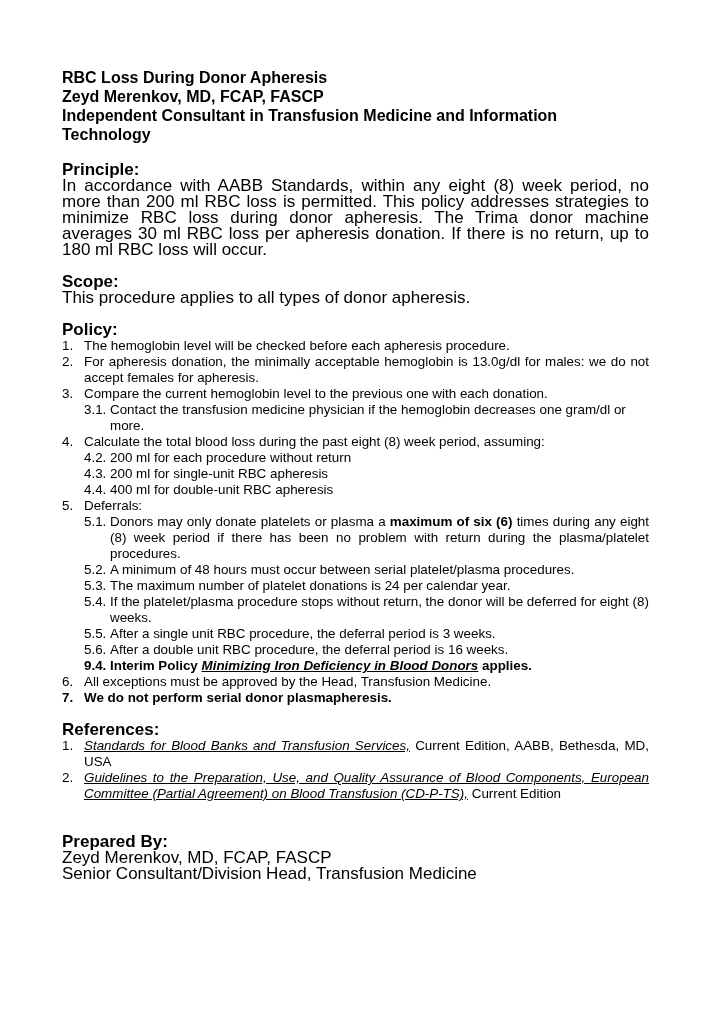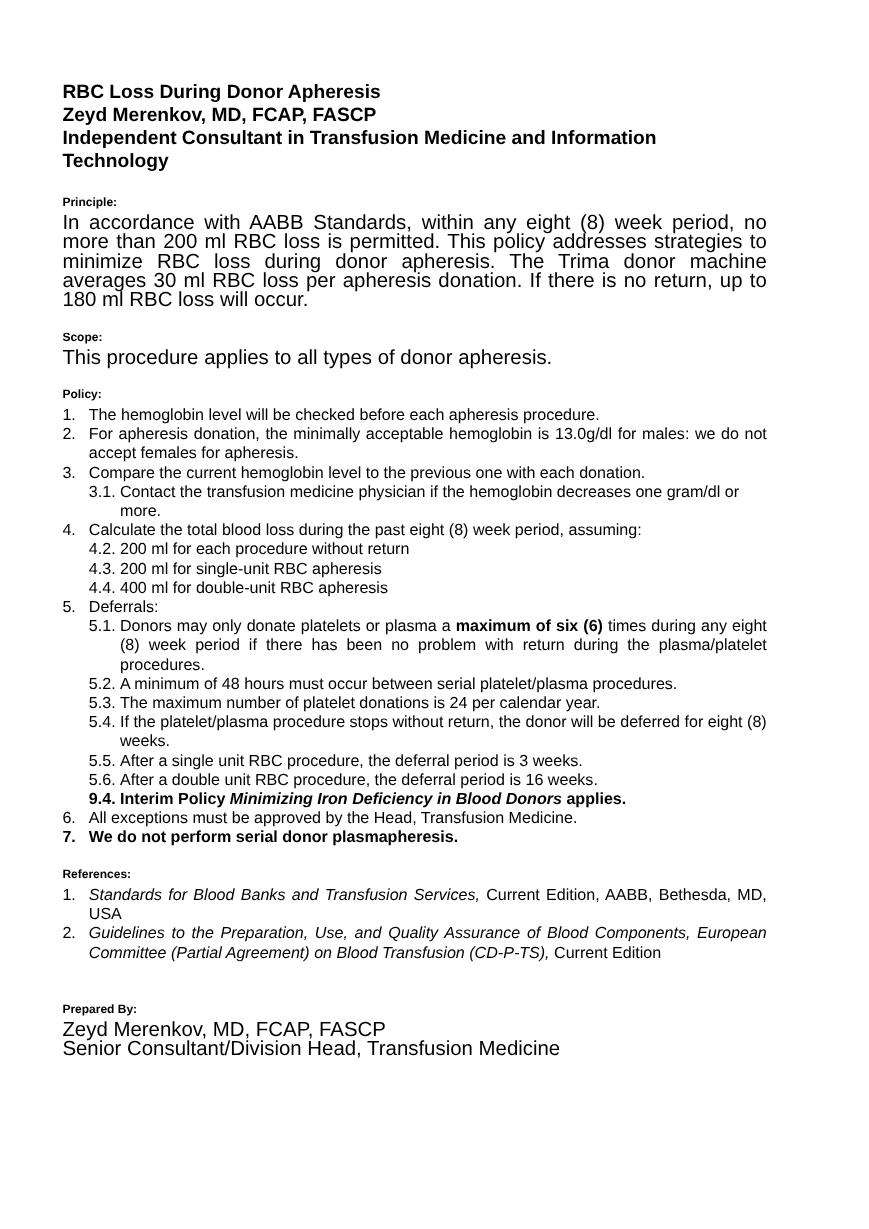--- a/index.html
+++ b/index.html
@@ -1,31 +1,31 @@
 <!DOCTYPE html>
 <html><head>
 <meta charset="utf-8">
 <style>
   html, body { margin: 0; padding: 0; background: #ffffff; }
   body { width: 724px; height: 1024px; position: relative; overflow: hidden;
          font-family: "Liberation Sans", sans-serif; color: #000; }
-  .page { position: absolute; left: 52px; top: 68px; width: 587px; }
+  .page { position: absolute; left: 62px; top: 68px; width: 587px; }
   .h1 { font-weight: bold; font-size: 16px; line-height: 19px; margin: 0; }
   .sect { margin-top: 16px; }
-  .label { font-weight: bold; font-size: 10px; line-height: 16px; }
+  .label { font-weight: bold; font-size: 17px; line-height: 16px; }
   p { margin: 0; font-size: 17px; line-height: 16px; }
   .justify { text-align: justify; }
   ol { margin: 0; padding: 0; list-style: none; }
   li { font-size: 13.4px; line-height: 16px; position: relative; }
   .l1 { padding-left: 22px; }
   .l1 > .num { position: absolute; left: 0; top: 0; }
   .l2 { padding-left: 48px; }
   .l2 > .num { position: absolute; left: 22px; top: 0; }
   .bold { font-weight: bold; }
-  .ital { font-style: italic; }
+  .ital { font-style: italic; text-decoration: underline; }
   .gap2 { height: 32px; }
 </style>
 </head>
 <body>
 
 <div class="page">
 
   <div>
     <div class="h1">RBC Loss During Donor Apheresis</div>
     <div class="h1">Zeyd Merenkov, MD, FCAP, FASCP</div>

